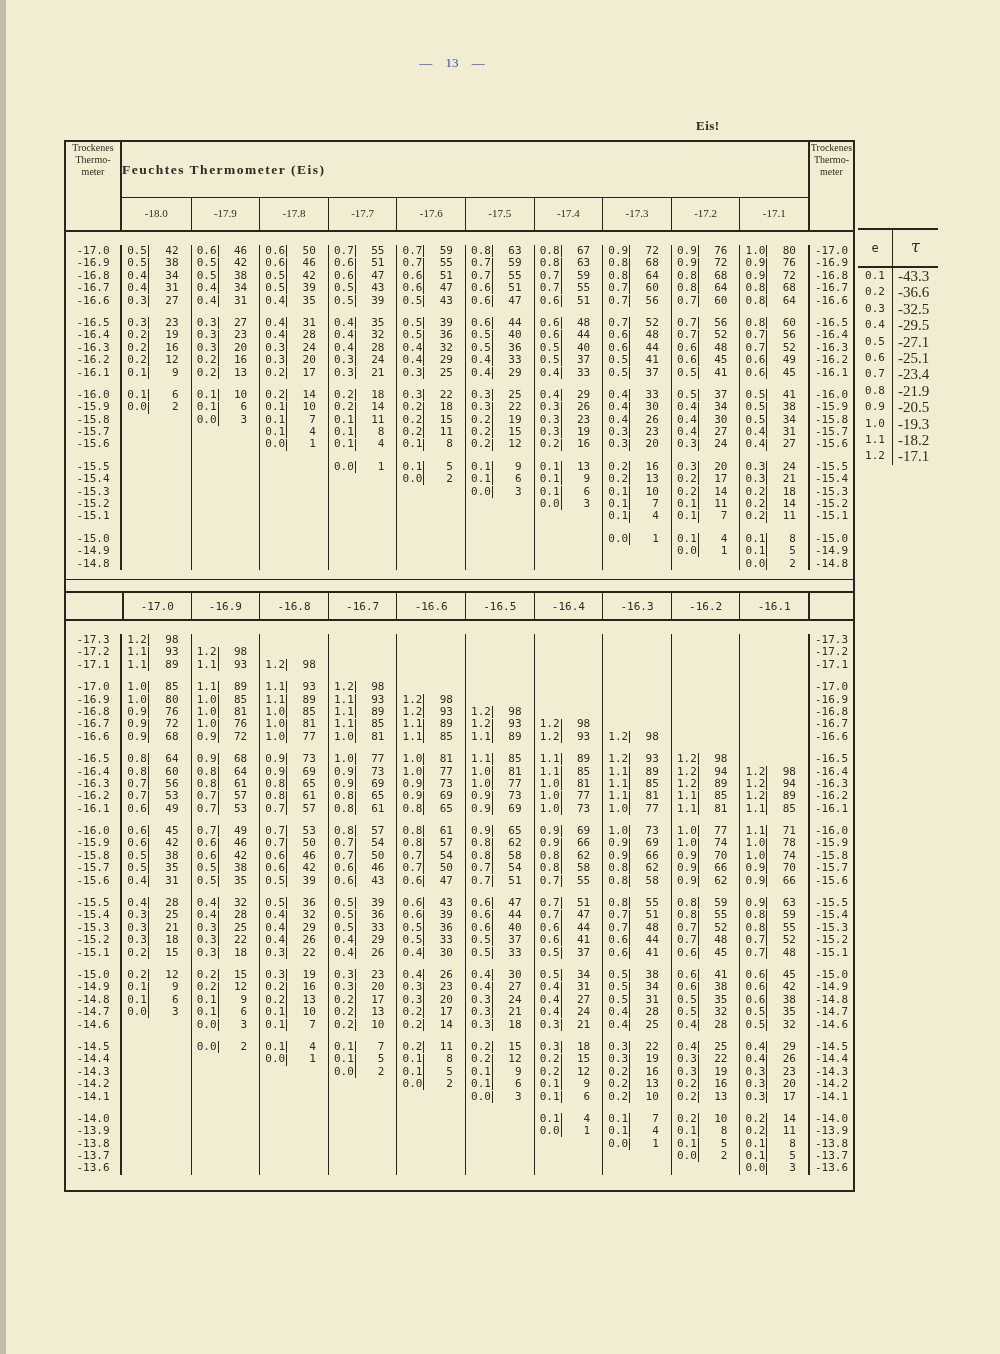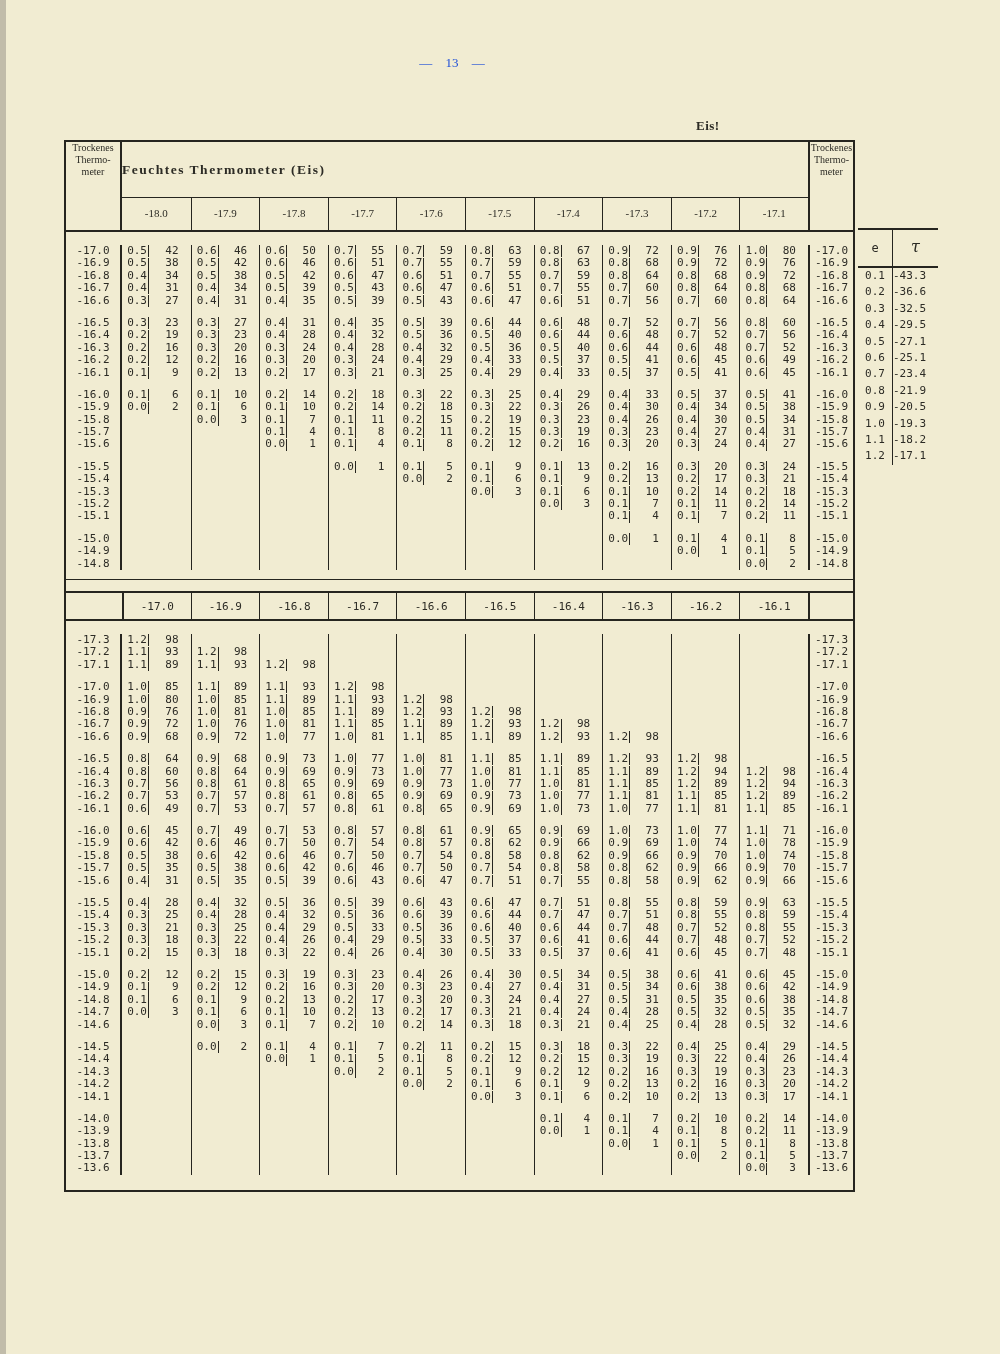--- a/index.html
+++ b/index.html
@@ -47,21 +47,21 @@
   .ev{width:25px;text-align:right;}
   .vbar{width:1px;height:12px;background:var(--ln);margin-left:1px;}
   .fv{flex:1;text-align:right;padding-right:12px;}
   .side-table{position:absolute;left:858px;top:228px;width:80px;border-top:2px solid var(--ln);}
   .sth{display:grid;grid-template-columns:34px 46px;height:38px;}
   .sth .se-h{border-bottom:2px solid var(--ln);font-size:12px;text-align:center;line-height:36px;}
   .sth .st-h{border-bottom:2px solid var(--ln);border-left:1.5px solid var(--ln);
        font-family:"DejaVu Serif",serif;font-style:italic;font-size:16px;text-align:center;line-height:34px;}
   .srow{display:grid;grid-template-columns:34px 46px;height:16.4px;}
   .srow .se-c{font-size:11px;text-align:center;line-height:16.4px;}
-  .srow .st-c{font-size:11px;border-left:1.5px solid var(--ln);line-height:16.4px;}
+  .srow .st-c{font-size:15px;border-left:1.5px solid var(--ln);padding-left:5px;line-height:16.4px;font-family:Liberation Serif, serif;}
 </style>
 </head>
 <body>
 
 <div class="scan-edge"></div>
 
 <div class="page-number">— 13 —</div>
 <div class="eis-label">Eis!</div>
 
 <div class="main-table">

